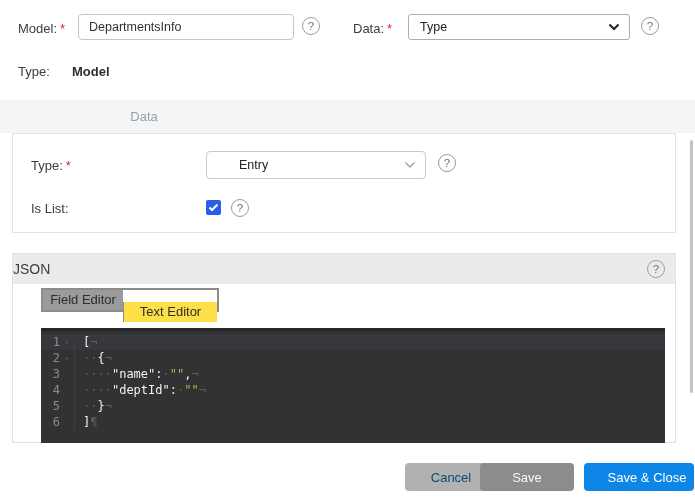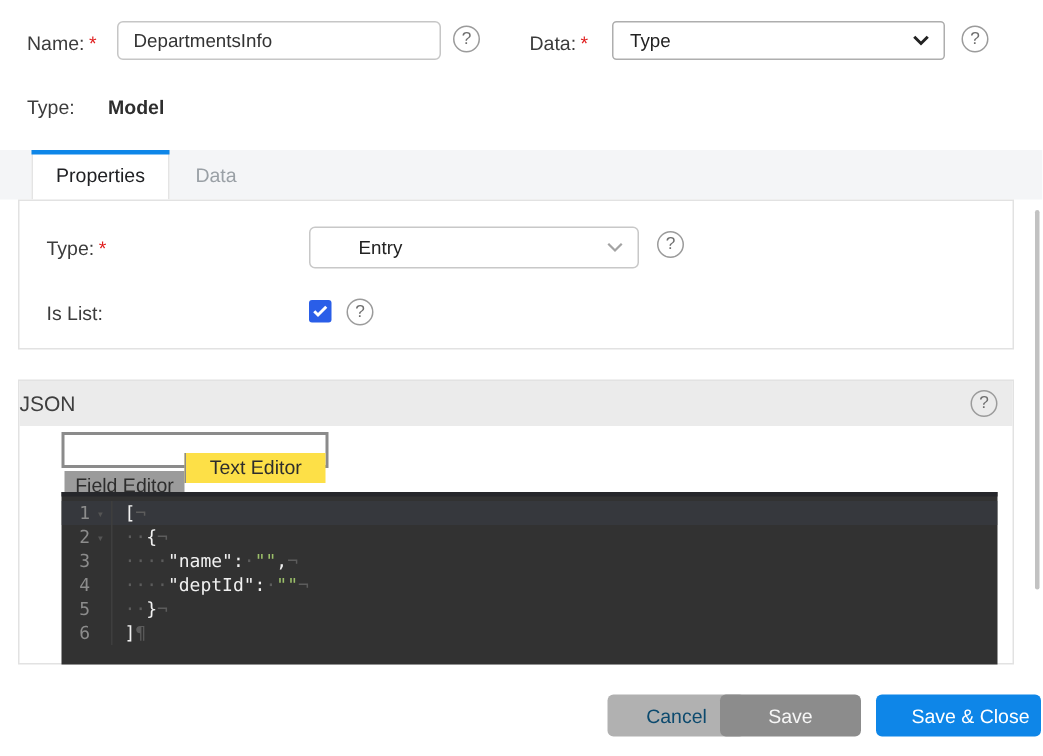--- a/index.html
+++ b/index.html
@@ -46,21 +46,21 @@
               display:flex; align-items:center; justify-content:center; cursor:pointer; }
 
   .json-header { position:absolute; left:0; top:0; right:0; height:30px; background:#ebebeb;
                  display:flex; align-items:center; 
                  font-size:14px; color:#3f3f3f; }
 
   .segctl { position:absolute; left:28px; top:34px; height:24px; display:flex;
             border:2px solid #8b8b8b; }
   .seg { height:20px; line-height:20px; text-align:center; font-size:13px;
          color:#2d2d2d; cursor:pointer; }
-  .seg.on  { width:80px; background:#9b9b9b;margin-top:24px; }
+  .seg.on  { width:80px; background:#9b9b9b; }
   .seg.off { width:94px; background:#fde047; border-left:1px solid #8b8b8b;margin-top:12px; }
 
   .editor { position:absolute; left:28px; top:74px; width:624px; height:115px;
             background:#323232; border-top:3px solid #26272b; padding-top:3px;
             font-family:"DejaVu Sans Mono","Liberation Mono",monospace; font-size:12px;
             cursor:text; overflow:hidden; }
   .code-row { display:flex; height:16px; line-height:16px; }
   .code-row.active { background:#36383d; }
   .gutter { flex:none; width:34px; display:flex; border-right:1px solid #3e3e3e; }
   .ln { width:19px; text-align:right; color:#8c8c8c; }
@@ -73,44 +73,41 @@
   .btn-cancel { left:368px; width:92px; background:#b1b1b1; color:#0c4a6e;margin-left:37px; }
   .btn-save { left:480px; width:94px; background:#8c8c8c; color:#f7f7f7; }
   .btn-saveclose { left:584px; width:110px; color:#ffffff;padding-left:16px; }
 
   .scroll-thumb { position:absolute; left:690px; top:140px; width:3px; height:253px;
                   background:#c2c2c2; border-radius:2px; cursor:pointer; }
 </style>
 <style>.tab.active::before{background:#0e86e8;}.btn-saveclose{background:#0e86e8;}.checkbox{background:#2a5ee8;}.tok-str{color:#9cc06a;}</style></head>
 <body>
 
-<div class="abs label" style="left:18px; top:21px;"><span>Name:</span><span class="req">*</span></div>
+<div class="abs label" style="left:18px; top:21px;"><span>Model:</span><span class="req">*</span></div>
 <input class="text-input" style="left: 78px; top: 14px; width: 216px;" value="DepartmentsInfo">
 <div class="help" style="left:302px; top:17px;">
     <span>?</span>
   </div>
 
 <div class="abs label" style="left:353px; top:21px;"><span>Data:</span><span class="req">*</span></div>
 <div class="selectbox" style="left:408px; top:14px; width:222px;">
   <span>Type</span>
   <svg class="chev" width="12" height="8" viewBox="0 0 12 8">
       <polyline points="1.5,1.5 6,6 10.5,1.5" fill="none" stroke="#222" stroke-width="2"></polyline>
     </svg>
 </div>
 <div class="help" style="left:641px; top:17px;">
     <span>?</span>
   </div>
 
 <div class="abs label" style="left:18px; top:64px;">Type:</div>
 <div class="abs" style="left:72px; top:64px; font-weight:bold; color:#2e2e2e;">Model</div>
 
 <div class="tabstrip">
-  <div class="tab active" style="left: 21px; width: 92px; --acc: #0e86e8;">
-    <span>Properties</span>
-  </div>
   <div class="tab inactive" style="left:113px; width:62px;">
     <span>Data</span>
   </div>
 </div>
 
 <div class="panel" style="top:133px; height:100px;">
   <div class="abs label" style="left:18px; top:24px;"><span>Type:</span><span class="req">*</span></div>
   <div class="selectbox soft" style="left:193px; top:17px; width:220px;">
     <span>Entry</span>
     <svg class="chev" width="12" height="8" viewBox="0 0 12 8">

